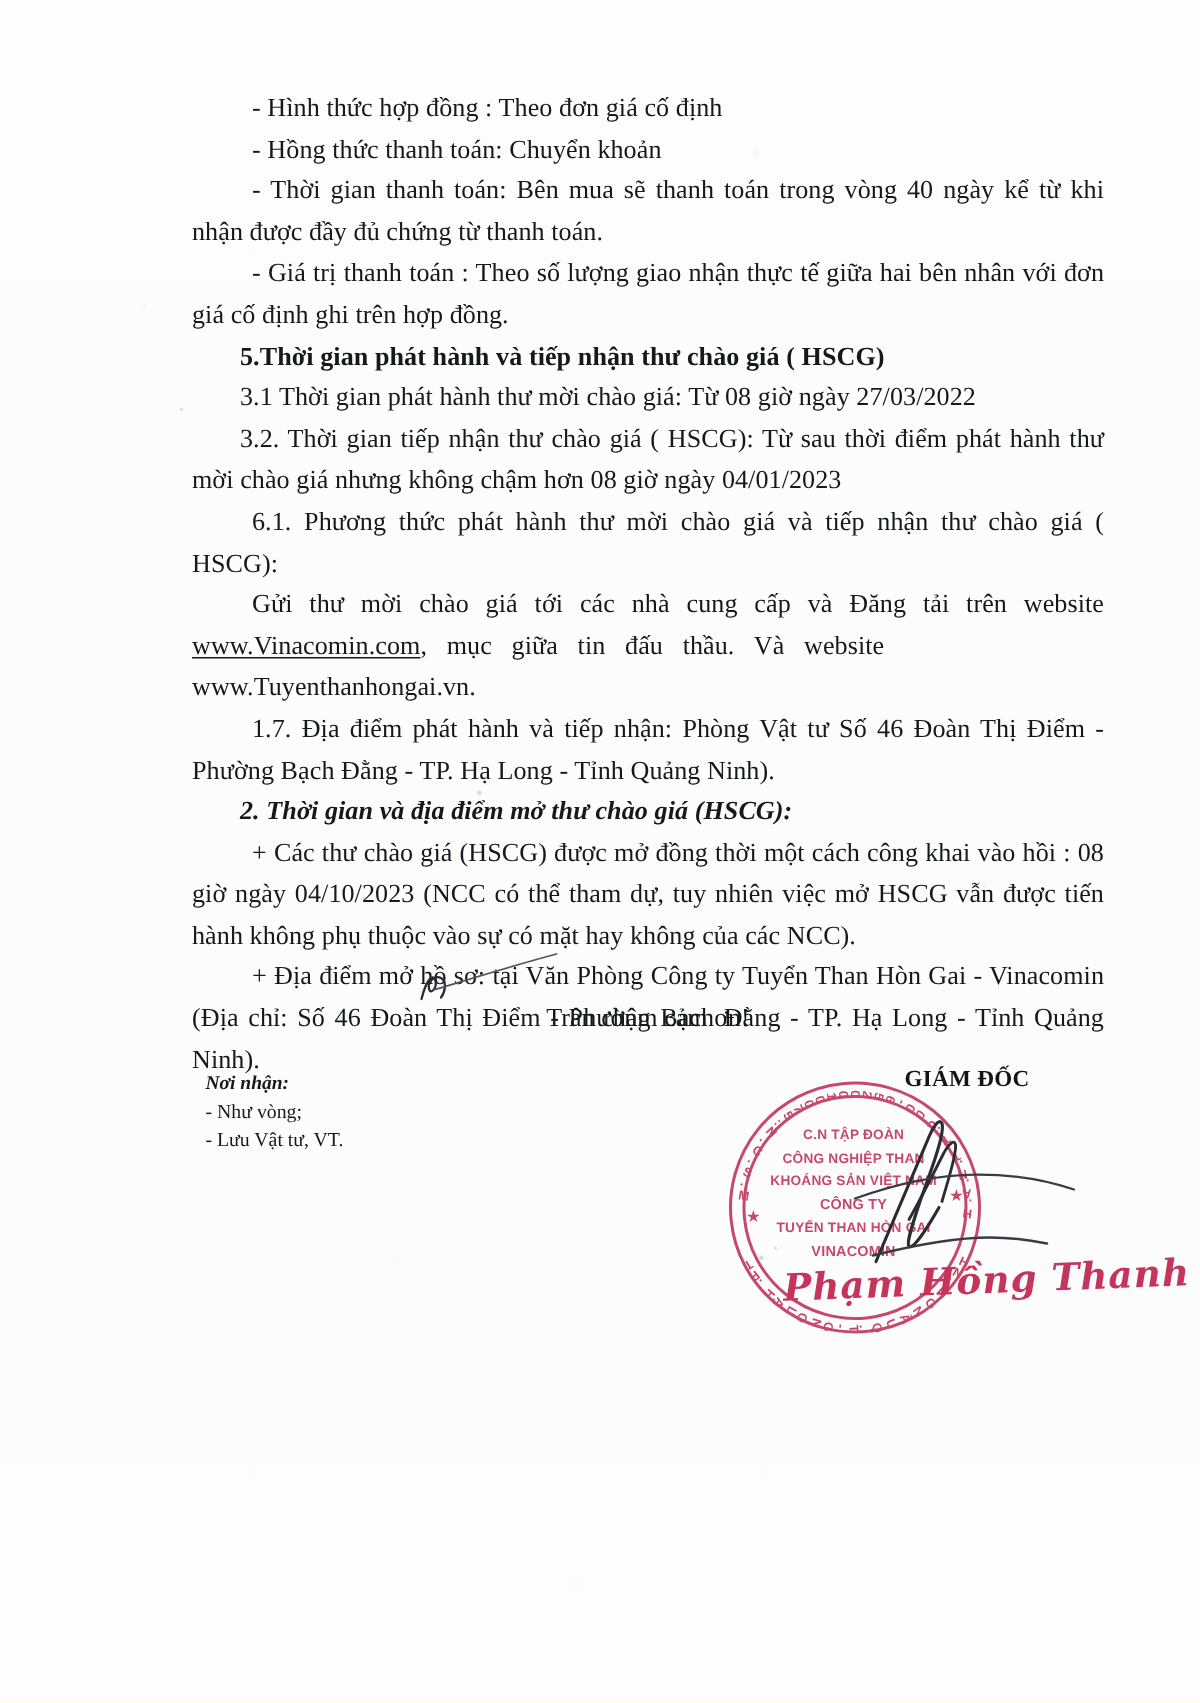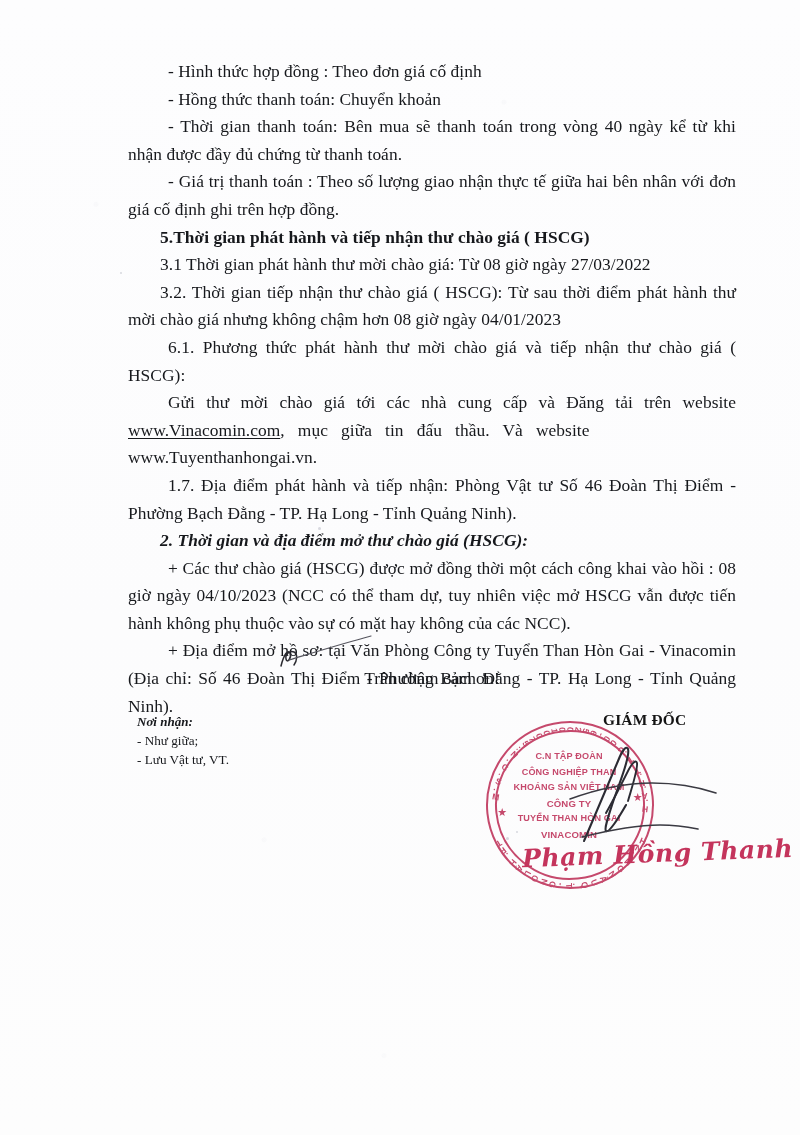--- a/index.html
+++ b/index.html
@@ -257,21 +257,21 @@
     <path d="M6 34 C9 22, 13 17, 15 21 C17 26, 12 32, 11 27 C10 22, 15 18, 19 20 C23 22, 22 29, 19 33" fill="none" stroke="#2a2a30" stroke-width="1.5" stroke-linecap="round"></path>
     <path d="M14 28 C34 22, 66 12, 96 4" fill="none" stroke="#55555e" stroke-width="1.2" stroke-linecap="round"></path>
   </svg>
 
   <div class="footer">
 
     <div class="thanks">Trân chậm cảm ơn!</div>
 
     <div class="recipients">
       <div class="title">Nơi nhận:</div>
-      <div>- Như giữa;</div>
+      <div>- Như vòng;</div>
       <div>- Lưu Vật tư, VT.</div>
     </div>
 
     <div class="sign-block">
 
       <div class="sign-title">GIÁM ĐỐC</div>
 
       <div class="seal">
         <div class="seal-ring-text">
           <span style="transform:rotate(-74deg) translate(0,-78px) rotate(90deg);">M</span>

